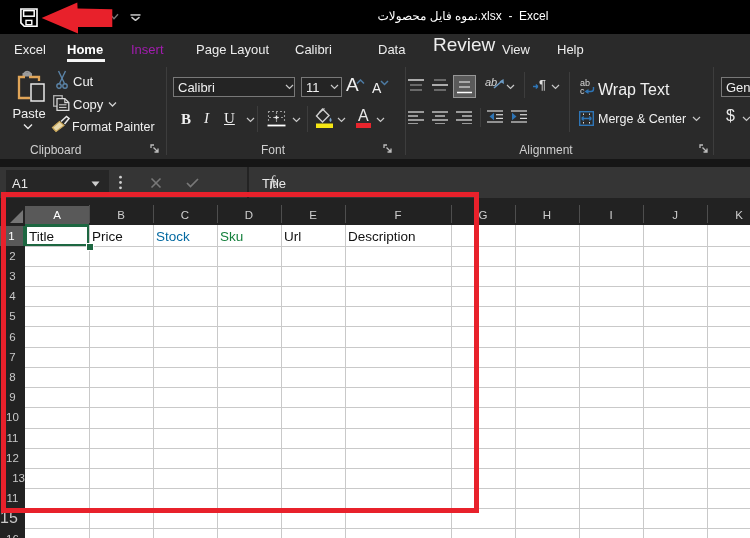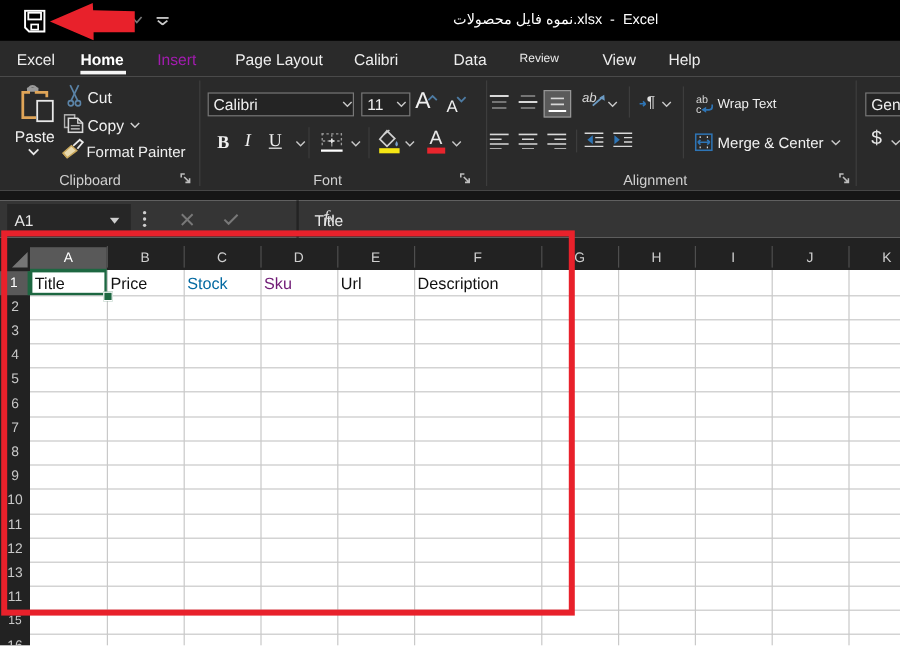--- a/index.html
+++ b/index.html
@@ -35,21 +35,21 @@
 <div class="abs" style="left:300px;top:9px;width:326px;text-align:center;color:#fff;font-size:12px;">نموه فایل محصولات.xlsx&nbsp; -&nbsp; Excel</div>
 
 <div class="abs" style="left:0;top:34px;width:750px;height:30px;background:#2a2a2a;"></div>
 <div class="abs" style="top:42px;left:14px;color:#ededed;font-size:13px;">Excel</div>
 <div class="abs" style="top:42px;left:67px;color:#fff;font-size:13px;font-weight:bold;">Home</div>
 <div class="abs" style="left:67px;top:59px;width:38px;height:2.5px;background:#f5f5f5;"></div>
 <div class="abs" style="top:42px;left:131px;color:#a21caf;font-size:13px;">Insert</div>
 <div class="abs" style="top:42px;left:196px;color:#ededed;font-size:13px;">Page Layout</div>
 <div class="abs" style="top:42px;left:295px;color:#ededed;font-size:13px;">Calibri</div>
 <div class="abs" style="top:42px;left:378px;color:#ededed;font-size:13px;">Data</div>
-<div class="abs" style="top:44px;left:433px;color:#ededed;font-size:10px;">Review</div>
+<div class="abs" style="top:34px;left:433px;color:#ededed;font-size:19px;">Review</div>
 <div class="abs" style="top:42px;left:502px;color:#ededed;font-size:13px;">View</div>
 <div class="abs" style="top:42px;left:557px;color:#ededed;font-size:13px;">Help</div>
 
 <div class="abs" style="left:0;top:64px;width:750px;height:95px;background:#2a2a2a;"></div>
 
 <svg class="abs" style="left:16px;top:70px;" width="30" height="33" viewBox="0 0 30 33">
   <path d="M8 3.5 q3 -3.5 6.5 0" fill="none" stroke="#9a9a9a" stroke-width="1.8"></path>
   <rect x="6.5" y="3" width="9.5" height="3.4" fill="#9a9a9a" rx="0.5"></rect>
   <path d="M13 7 h10 v4" fill="none" stroke="#e0a558" stroke-width="2.3"></path>
   <path d="M9 7 H3 V28 H14" fill="none" stroke="#e0a558" stroke-width="2.3"></path>
@@ -81,21 +81,21 @@
 <svg class="abs" style="left:108px;top:101px;" width="9" height="7" viewBox="0 0 9 7">
   <polyline points="1,1.5 4.5,5 8,1.5" fill="none" stroke="#d0d0d0" stroke-width="1.3"></polyline>
 </svg>
 
 <svg class="abs" style="left:51px;top:115px;" width="19" height="19" viewBox="0 0 19 19">
   <path d="M10 6.5 L15.5 1.5 L18 3.5 L13.5 9" fill="#2a2a2a" stroke="#e8e8e8" stroke-width="1.5"></path>
   <path d="M1.5 12.5 L8.5 6.5 L13 10.5 L5 16.5 Z" fill="#e8d9ae" stroke="#caa85c" stroke-width="1.2"></path>
   <path d="M1.5 12.5 L5 16.5" stroke="#caa85c" stroke-width="1"></path>
 </svg>
 <div class="abs" style="left:72px;top:120px;color:#f0f0f0;font-size:12.5px;">Format Painter</div>
-<div class="abs lbl" style="left:30px;top:143px;width:90px;text-align:center;">Clipboard</div>
+<div class="abs lbl" style="left:30px;top:143px;width:90px;text-align:left;">Clipboard</div>
 <svg class="abs" style="left:150px;top:144px;" width="10" height="10" viewBox="0 0 10 10">
   <path d="M1 4 V1 H4" fill="none" stroke="#bdbdbd" stroke-width="1.3"></path>
   <path d="M3.5 3.5 L8 8 M8 4.5 V8 H4.5" fill="none" stroke="#bdbdbd" stroke-width="1.3"></path>
 </svg>
 <div class="abs" style="left:166px;top:67px;width:1px;height:88px;background:#3d3d3d;"></div>
 
 <div class="abs" style="left:173px;top:77px;width:122px;height:20px;border:1px solid #787878;background:#242424;box-sizing:border-box;"></div>
 <div class="abs" style="left:178px;top:80px;color:#f0f0f0;font-size:13px;">Calibri</div>
 <svg class="abs" style="left:285px;top:84px;" width="9" height="6" viewBox="0 0 9 6">
   <polyline points="1,1 4.5,4.5 8,1" fill="none" stroke="#c8c8c8" stroke-width="1.2"></polyline>
@@ -208,21 +208,21 @@
 <svg class="abs" style="left:551px;top:84px;" width="9" height="6" viewBox="0 0 9 6">
     <polyline points="1,1 4.5,4.5 8,1" fill="none" stroke="#c8c8c8" stroke-width="1.2"></polyline>
   </svg>
 
 <svg class="abs" style="left:580px;top:78px;" width="15" height="17" viewBox="0 0 15 17">
   <text x="0" y="7.5" fill="#d8d8d8" font-size="9" font-family="Liberation Sans">ab</text>
   <text x="0" y="16" fill="#d8d8d8" font-size="9" font-family="Liberation Sans">c</text>
   <path d="M6.5 13.5 h4.5 q2.5 0 2.5 -2.5 v-2" fill="none" stroke="#2e75b6" stroke-width="1.4"></path>
   <polygon points="4.5,13.5 8.5,11 8.5,16" fill="#2e75b6"></polygon>
 </svg>
-<div class="abs" style="left:598px;top:81px;color:#f0f0f0;font-size:11px;">Wrap Text</div>
+<div class="abs" style="left:598px;top:81px;color:#f0f0f0;font-size:16px;">Wrap Text</div>
 
 <svg class="abs" style="left:408px;top:111px;" width="16" height="13" viewBox="0 0 16 13">
   <g stroke="#d8d8d8" stroke-width="1.3">
   <line x1="0" y1="1" x2="16" y2="1"></line>
       <line x1="0" y1="5" x2="10" y2="5"></line>
       <line x1="0" y1="9" x2="16" y2="9"></line>
       <line x1="0" y1="13" x2="10" y2="13"></line>
     </g>
 </svg>
 <svg class="abs" style="left:432px;top:111px;" width="16" height="13" viewBox="0 0 16 13">
@@ -379,28 +379,28 @@
 <div class="abs" style="left:0;top:265.9px;width:25px;height:20.2px;line-height:20.2px;text-align:center;font-size:11.5px;color:#c9c9c9;">3</div>
 <div class="abs" style="left:0;top:286.1px;width:25px;height:20.2px;line-height:20.2px;text-align:center;font-size:11.5px;color:#c9c9c9;">4</div>
 <div class="abs" style="left:0;top:306.3px;width:25px;height:20.2px;line-height:20.2px;text-align:center;font-size:11.5px;color:#c9c9c9;">5</div>
 <div class="abs" style="left:0;top:326.5px;width:25px;height:20.2px;line-height:20.2px;text-align:center;font-size:11.5px;color:#c9c9c9;">6</div>
 <div class="abs" style="left:0;top:346.7px;width:25px;height:20.2px;line-height:20.2px;text-align:center;font-size:11.5px;color:#c9c9c9;">7</div>
 <div class="abs" style="left:0;top:366.9px;width:25px;height:20.2px;line-height:20.2px;text-align:center;font-size:11.5px;color:#c9c9c9;">8</div>
 <div class="abs" style="left:0;top:387.1px;width:25px;height:20.2px;line-height:20.2px;text-align:center;font-size:11.5px;color:#c9c9c9;">9</div>
 <div class="abs" style="left:0;top:407.3px;width:25px;height:20.2px;line-height:20.2px;text-align:center;font-size:11.5px;color:#c9c9c9;">10</div>
 <div class="abs" style="left:0;top:427.5px;width:25px;height:20.2px;line-height:20.2px;text-align:center;font-size:11.5px;color:#c9c9c9;">11</div>
 <div class="abs" style="left:0;top:447.7px;width:25px;height:20.2px;line-height:20.2px;text-align:center;font-size:11.5px;color:#c9c9c9;">12</div>
-<div class="abs" style="left:0;top:467.9px;width:25px;height:20.2px;line-height:20.2px;text-align:center;font-size:11.5px;color:#c9c9c9;">13</div>
+<div class="abs" style="left:0;top:467.9px;width:25px;height:20.2px;line-height:20.2px;text-align:right;font-size:11.5px;color:#c9c9c9;">13</div>
 <div class="abs" style="left:0;top:488.1px;width:25px;height:20.2px;line-height:20.2px;text-align:center;font-size:11.5px;color:#c9c9c9;">11</div>
-<div class="abs" style="left:0;top:508.3px;width:25px;height:20.2px;line-height:20.2px;text-align:center;font-size:10px;color:#c9c9c9;">15</div>
+<div class="abs" style="left:0;top:508.3px;width:25px;height:20.2px;line-height:20.2px;font-size:16px;color:#c9c9c9;">15</div>
 <div class="abs" style="left:0;top:528.5px;width:25px;height:20.2px;line-height:20.2px;text-align:center;font-size:11.5px;color:#c9c9c9;">16</div>
 
 <div class="abs" style="left:29px;top:229px;color:#111;font-size:13.5px;">Title</div>
 <div class="abs" style="left:92px;top:229px;color:#111;font-size:13.5px;">Price</div>
 <div class="abs" style="left:156px;top:229px;color:#0369a1;font-size:13.5px;">Stock</div>
-<div class="abs" style="left:220px;top:229px;color:#701a75;font-size:13.5px;">Sku</div>
+<div class="abs" style="left:220px;top:229px;color:#15803d;font-size:13.5px;">Sku</div>
 <div class="abs" style="left:284px;top:229px;color:#111;font-size:13.5px;text-align:right;">Url</div>
 <div class="abs" style="left:348px;top:229px;color:#111;font-size:13.5px;">Description</div>
 
 <div class="abs" style="left:25px;top:225px;width:64px;height:21px;border:2px solid #1d6741;box-sizing:border-box;"></div>
 <div class="abs" style="left:86px;top:243px;width:6px;height:6px;background:#1d6741;border:1px solid #fff;"></div>
 
 <div class="abs" style="left:1px;top:192px;width:478px;height:321px;border:5.5px solid #e8212b;box-sizing:border-box;"></div>
 
 </body></html>

